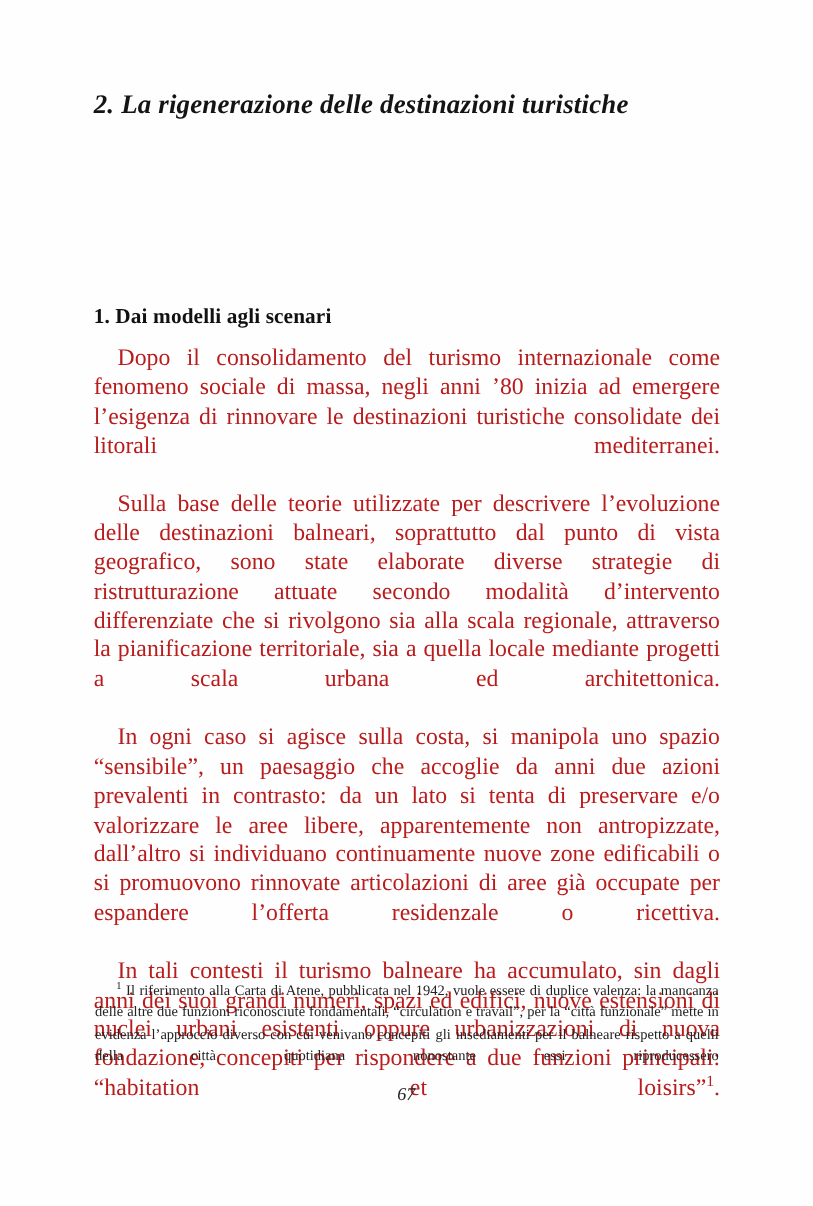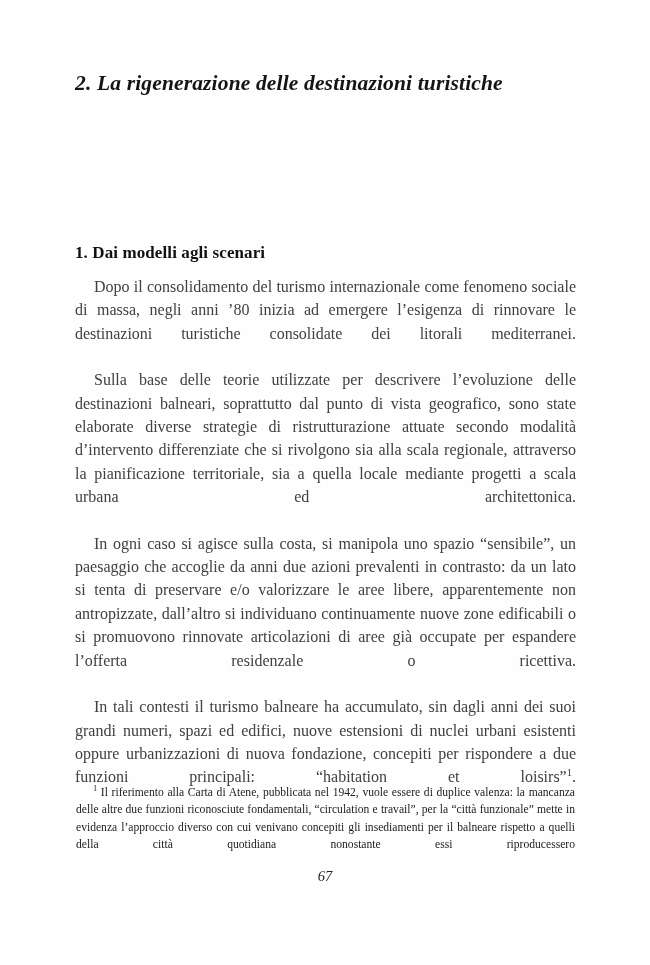--- a/index.html
+++ b/index.html
@@ -53,24 +53,24 @@
     position: absolute;
     left: 75px;
     top: 275px;
     width: 501px;
   }
 
   .para {
     margin: 0;
     text-align: justify;
     text-justify: inter-word;
-    font-size: 16px;
+    font-size: 19px;
     line-height: 23.35px;
     text-indent: 19px;
-    color: #404040;
+    color: #b91c1c;
     hyphens: none;
   }
 
   
   .para::after {
     content: "";
     display: inline-block;
     width: 100%;
   }
 

